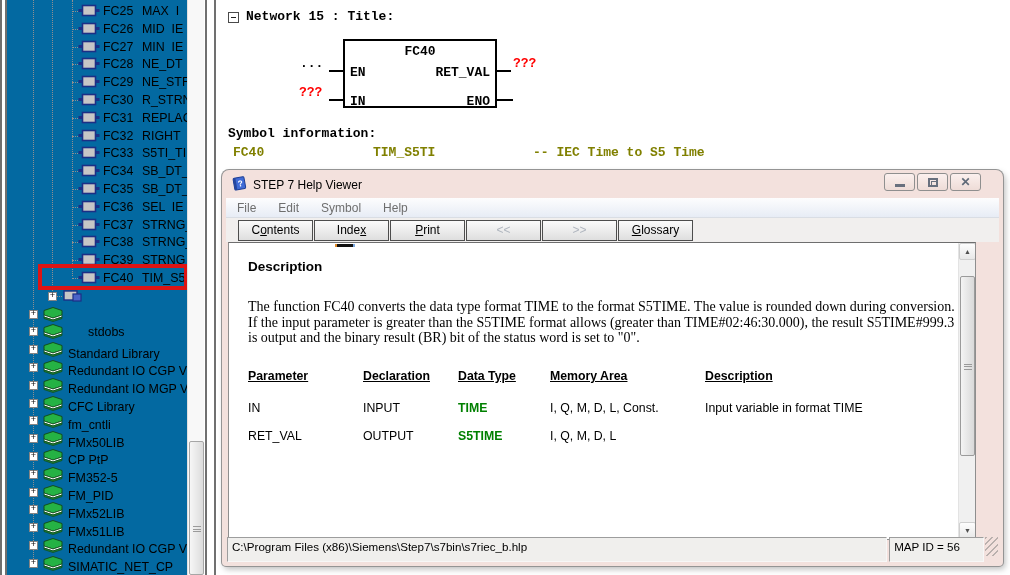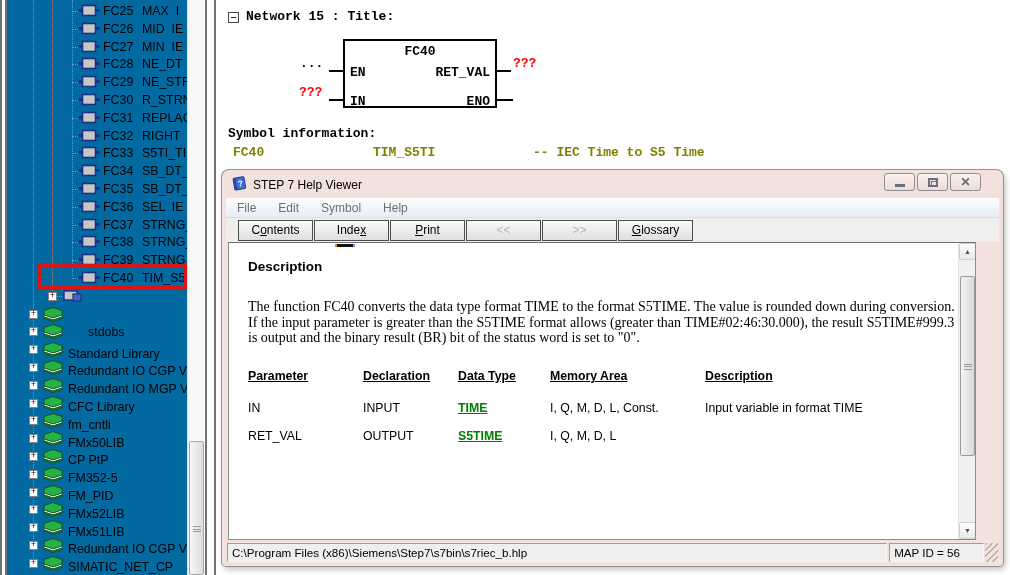--- a/index.html
+++ b/index.html
@@ -101,30 +101,30 @@
   .frag { position:absolute; left:108px; top:1px; width:16px; height:3px; background:#111; }
   .frag::before { content:""; position:absolute; left:-2px; top:0; width:2px; height:3px; background:#e08a28; }
   .frag::after  { content:""; position:absolute; right:-2px; top:0; width:2px; height:3px; background:#7aa8e0; }
   .desc-h { position:absolute; left:19px; top:16px; font-weight:bold; font-size:13.5px; color:#000; }
   .desc-p { position:absolute; left:19px; top:56px; width:717px; font-size:14px; line-height:15.6px; color:#000;font-family:Liberation Serif, serif; }
   .prow { position:absolute; left:0; width:730px; display:grid;
           grid-template-columns:115px 95px 92px 155px auto; padding-left:19px; font-size:12.3px; color:#000; }
   .prow.hdr { top:126px; font-weight:bold; }
   .prow.hdr span { text-decoration:underline; }
   .prow.r1 { top:158px; } .prow.r2 { top:186px; }
-  .dlink { color:#008000; text-decoration:underline; font-weight:bold; }
+  .dlink { color:#008000; font-weight:bold; }
 
   .csb { position:absolute; right:0; top:0; width:17px; height:296px; background:#f0f0f0; border-left:1px solid #e3e3e3; }
   .csb .arrow { position:absolute; left:0; width:17px; height:17px; background:linear-gradient(#fdfdfd,#e8e8e8);
                 border:1px solid #cfcfcf; border-radius:2px; color:#4f4f4f; font-size:7px; text-align:center; line-height:15px; }
   .csb .up { top:0; } .csb .down { bottom:0; }
   .csb .thumb { position:absolute; left:1px; top:33px; width:15px; height:180px;
                 background:linear-gradient(to right,#f4f4f4,#d9d9d9); border:1px solid #9b9b9b; border-radius:2px; }
 
-  .statusbar { position:absolute; left:5px; right:5px; bottom:4px; height:19px; display:flex; }
+  .statusbar { position:absolute; left:5px; right:5px; bottom:4px; height:25px; display:flex; }
   .spanel { background:#f0efed; border:1px solid; border-color:#9d9d9d #f7f7f7 #f7f7f7 #9d9d9d;
             font-size:11.6px; color:#000; padding:2px 4px 0 4px; white-space:nowrap; overflow:hidden; }
   .spath { width:661px; margin-right:2px; }
   .smap  { width:95px; }
   .sgrip { width:13px; height:19px; margin-left:1px;
            background:repeating-linear-gradient(135deg,#b9b0ad 0 1.5px,transparent 1.5px 4.5px); }
 </style>
 </head>
 <body>
 

